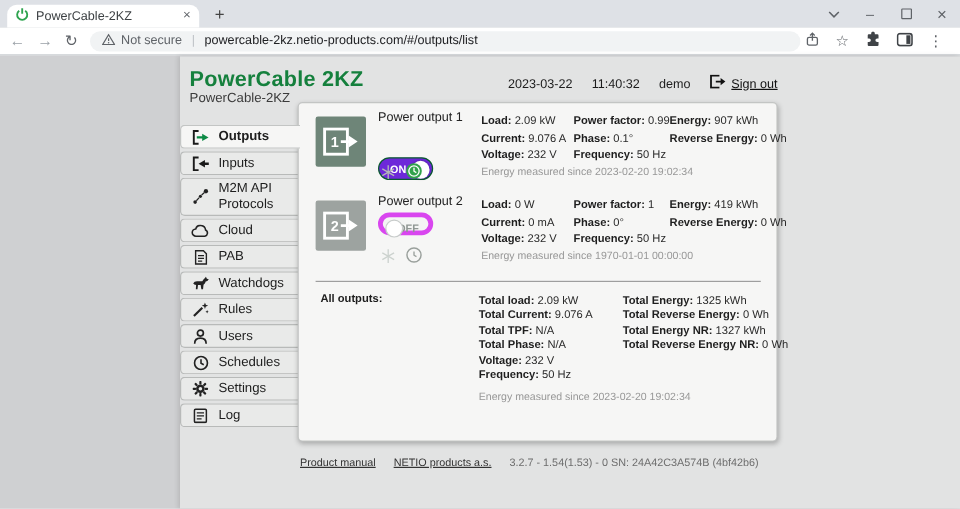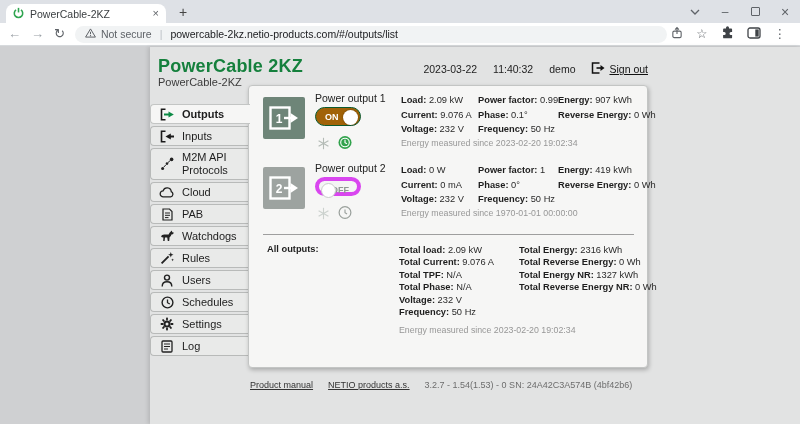--- a/index.html
+++ b/index.html
@@ -60,21 +60,21 @@
   .panel{position:absolute;left:98px;top:38px;width:400px;height:283px;background:#f6f6f5;
          border:1px solid #c3c5c4;border-radius:4px;box-shadow:1px 2px 4px rgba(0,0,0,0.25);
          z-index:5;}
   .outbox{position:absolute;width:42px;height:42px;border-radius:2px;display:flex;
           align-items:center;justify-content:center;}
   .outname{position:absolute;font-size:10.5px;color:#222;white-space:nowrap;}
 
   .toggle{position:absolute;width:46px;height:19px;border-radius:10px;}
   .toggle .knob{position:absolute;top:1px;width:15px;height:15px;border-radius:50%;
                 background:#fff;}
-  .toggle.on{background:#a16207;border:1px solid #0a5a30;}
+  .toggle.on{background:#6d28d9;border:1px solid #0a5a30;margin-top:24px;}
   .toggle.on .tg-text{position:absolute;left:9px;top:4px;font-size:9px;font-weight:bold;color:#fff;}
   .toggle.on .knob{right:2px;top:1.5px;box-shadow:0 0 2px rgba(0,0,0,.4);}
   .toggle.off{background:#f4f5f4;border:4px solid #d946ef;}
   .toggle.off .tg-text{position:absolute;right:8px;top:4px;font-size:9px;font-weight:bold;color:#8f9793;}
   .toggle.off .knob{left:2px;top:1.5px;border:1px solid #c8cccb;}
 
   .miniicon{position:absolute;width:14px;height:14px;display:flex;align-items:center;
             justify-content:center;}
 
   .stats{position:absolute;white-space:nowrap;font-size:9.3px;color:#2a2a2a;}
@@ -408,21 +408,21 @@
         <div class="allout-label">All outputs:</div>
         <div class="stats tight" style="left:150px;top:159px;">
             <div class="stat-line"><b>Total load: </b><span>2.09 kW</span></div>
             <div class="stat-line"><b>Total Current: </b><span>9.076 A</span></div>
             <div class="stat-line"><b>Total TPF: </b><span>N/A</span></div>
             <div class="stat-line"><b>Total Phase: </b><span>N/A</span></div>
             <div class="stat-line"><b>Voltage: </b><span>232 V</span></div>
             <div class="stat-line"><b>Frequency: </b><span>50 Hz</span></div>
           </div>
         <div class="stats tight" style="left:270px;top:159px;">
-            <div class="stat-line"><b>Total Energy: </b><span>2316 kWh</span></div>
+            <div class="stat-line"><b>Total Energy: </b><span>1325 kWh</span></div>
             <div class="stat-line"><b>Total Reverse Energy: </b><span>0 Wh</span></div>
             <div class="stat-line"><b>Total Energy NR: </b><span>1327 kWh</span></div>
             <div class="stat-line"><b>Total Reverse Energy NR: </b><span>0 Wh</span></div>
           </div>
         <div class="note" style="left:150px;top:239px;">Energy measured since 2023-02-20 19:02:34</div>
       </div>
 
       <div class="footer">
         <a href="#">Product manual</a>
         <a href="#">NETIO products a.s.</a>

